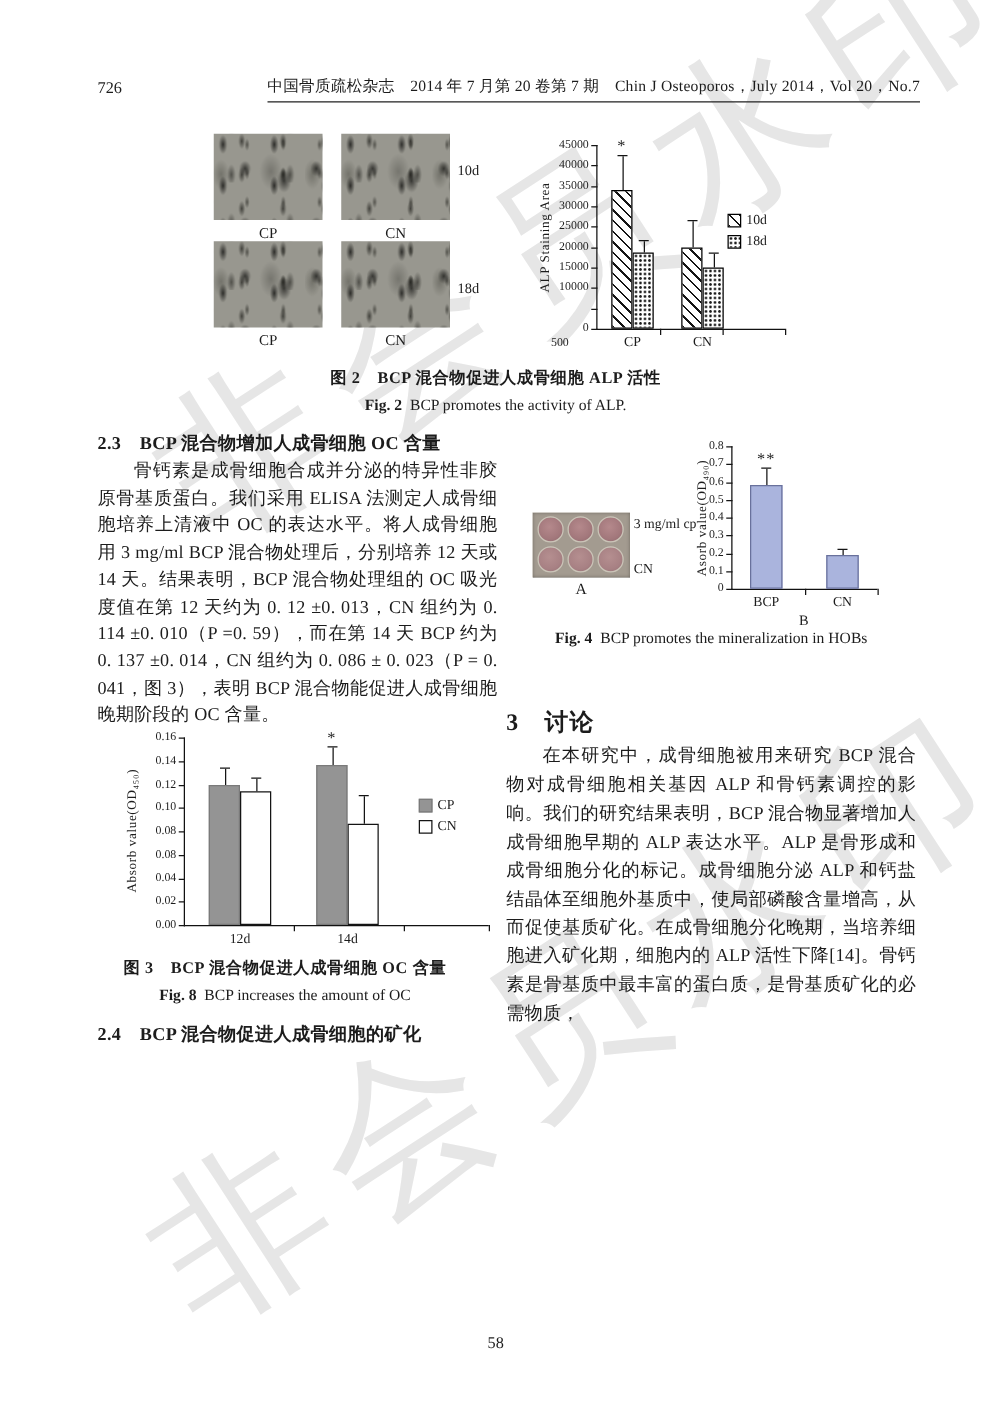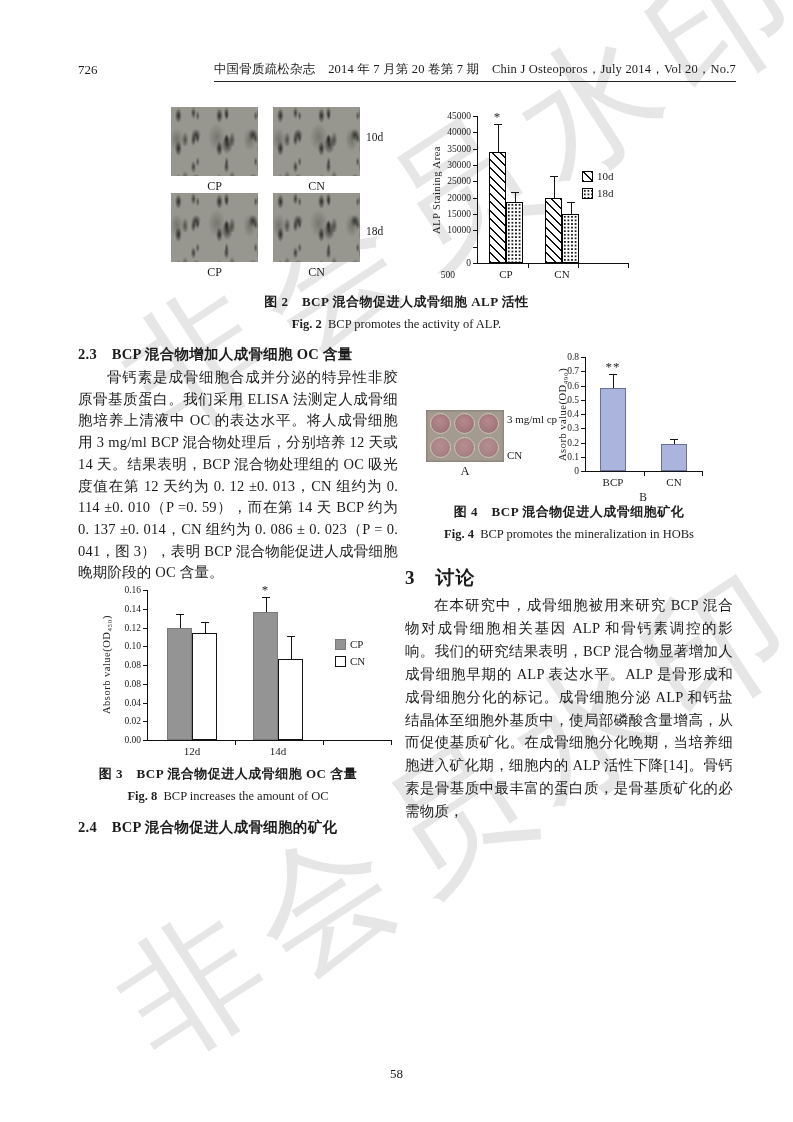--- a/index.html
+++ b/index.html
@@ -271,21 +271,20 @@
           <div class="err-stem" style="left: 88px; bottom: 27.5025px; height: 3.135px;"></div>
           <div class="err-cap" style="left: 84px; bottom: 30.6375px;"></div>
           <div class="xcat" style="left: 66px; top: 119px; width: 44px;">CN</div>
           <div class="star" style="left: 17px; width: 20px; bottom: 100.187px;">**</div>
         </div>
         <div class="axis-ylabel" style="left: 4px; top: 14px; height: 114px;">Asorb value(OD₄₉₀)</div>
         <div class="sublabel" style="left: 80px; width: 20px; top: 148px;">B</div>
       </div>
 
     <div class="caption" style="left:405px;width:328px;top:503px;">
-      <div class="zh cap-line">图 4　BCP 混合物促进人成骨细胞矿化</div>
       <div class="en"><b>Fig. 4</b>&nbsp;&nbsp;<span>BCP promotes the mineralization in HOBs</span></div>
     </div>
 
     <div class="big-heading" style="left:405px;top:565px;">3　讨论</div>
     <div class="body-text rcol" style="left:405px;top:594px;width:328px;">
       <p>在本研究中，成骨细胞被用来研究 BCP 混合物对成骨细胞相关基因 ALP 和骨钙素调控的影响。我们的研究结果表明，BCP 混合物显著增加人成骨细胞早期的 ALP 表达水平。ALP 是骨形成和成骨细胞分化的标记。成骨细胞分泌 ALP 和钙盐结晶体至细胞外基质中，使局部磷酸含量增高，从而促使基质矿化。在成骨细胞分化晚期，当培养细胞进入矿化期，细胞内的 ALP 活性下降[14]。骨钙素是骨基质中最丰富的蛋白质，是骨基质矿化的必需物质，</p>
     </div>
 
     <div class="pageno-bottom">58</div>
 

